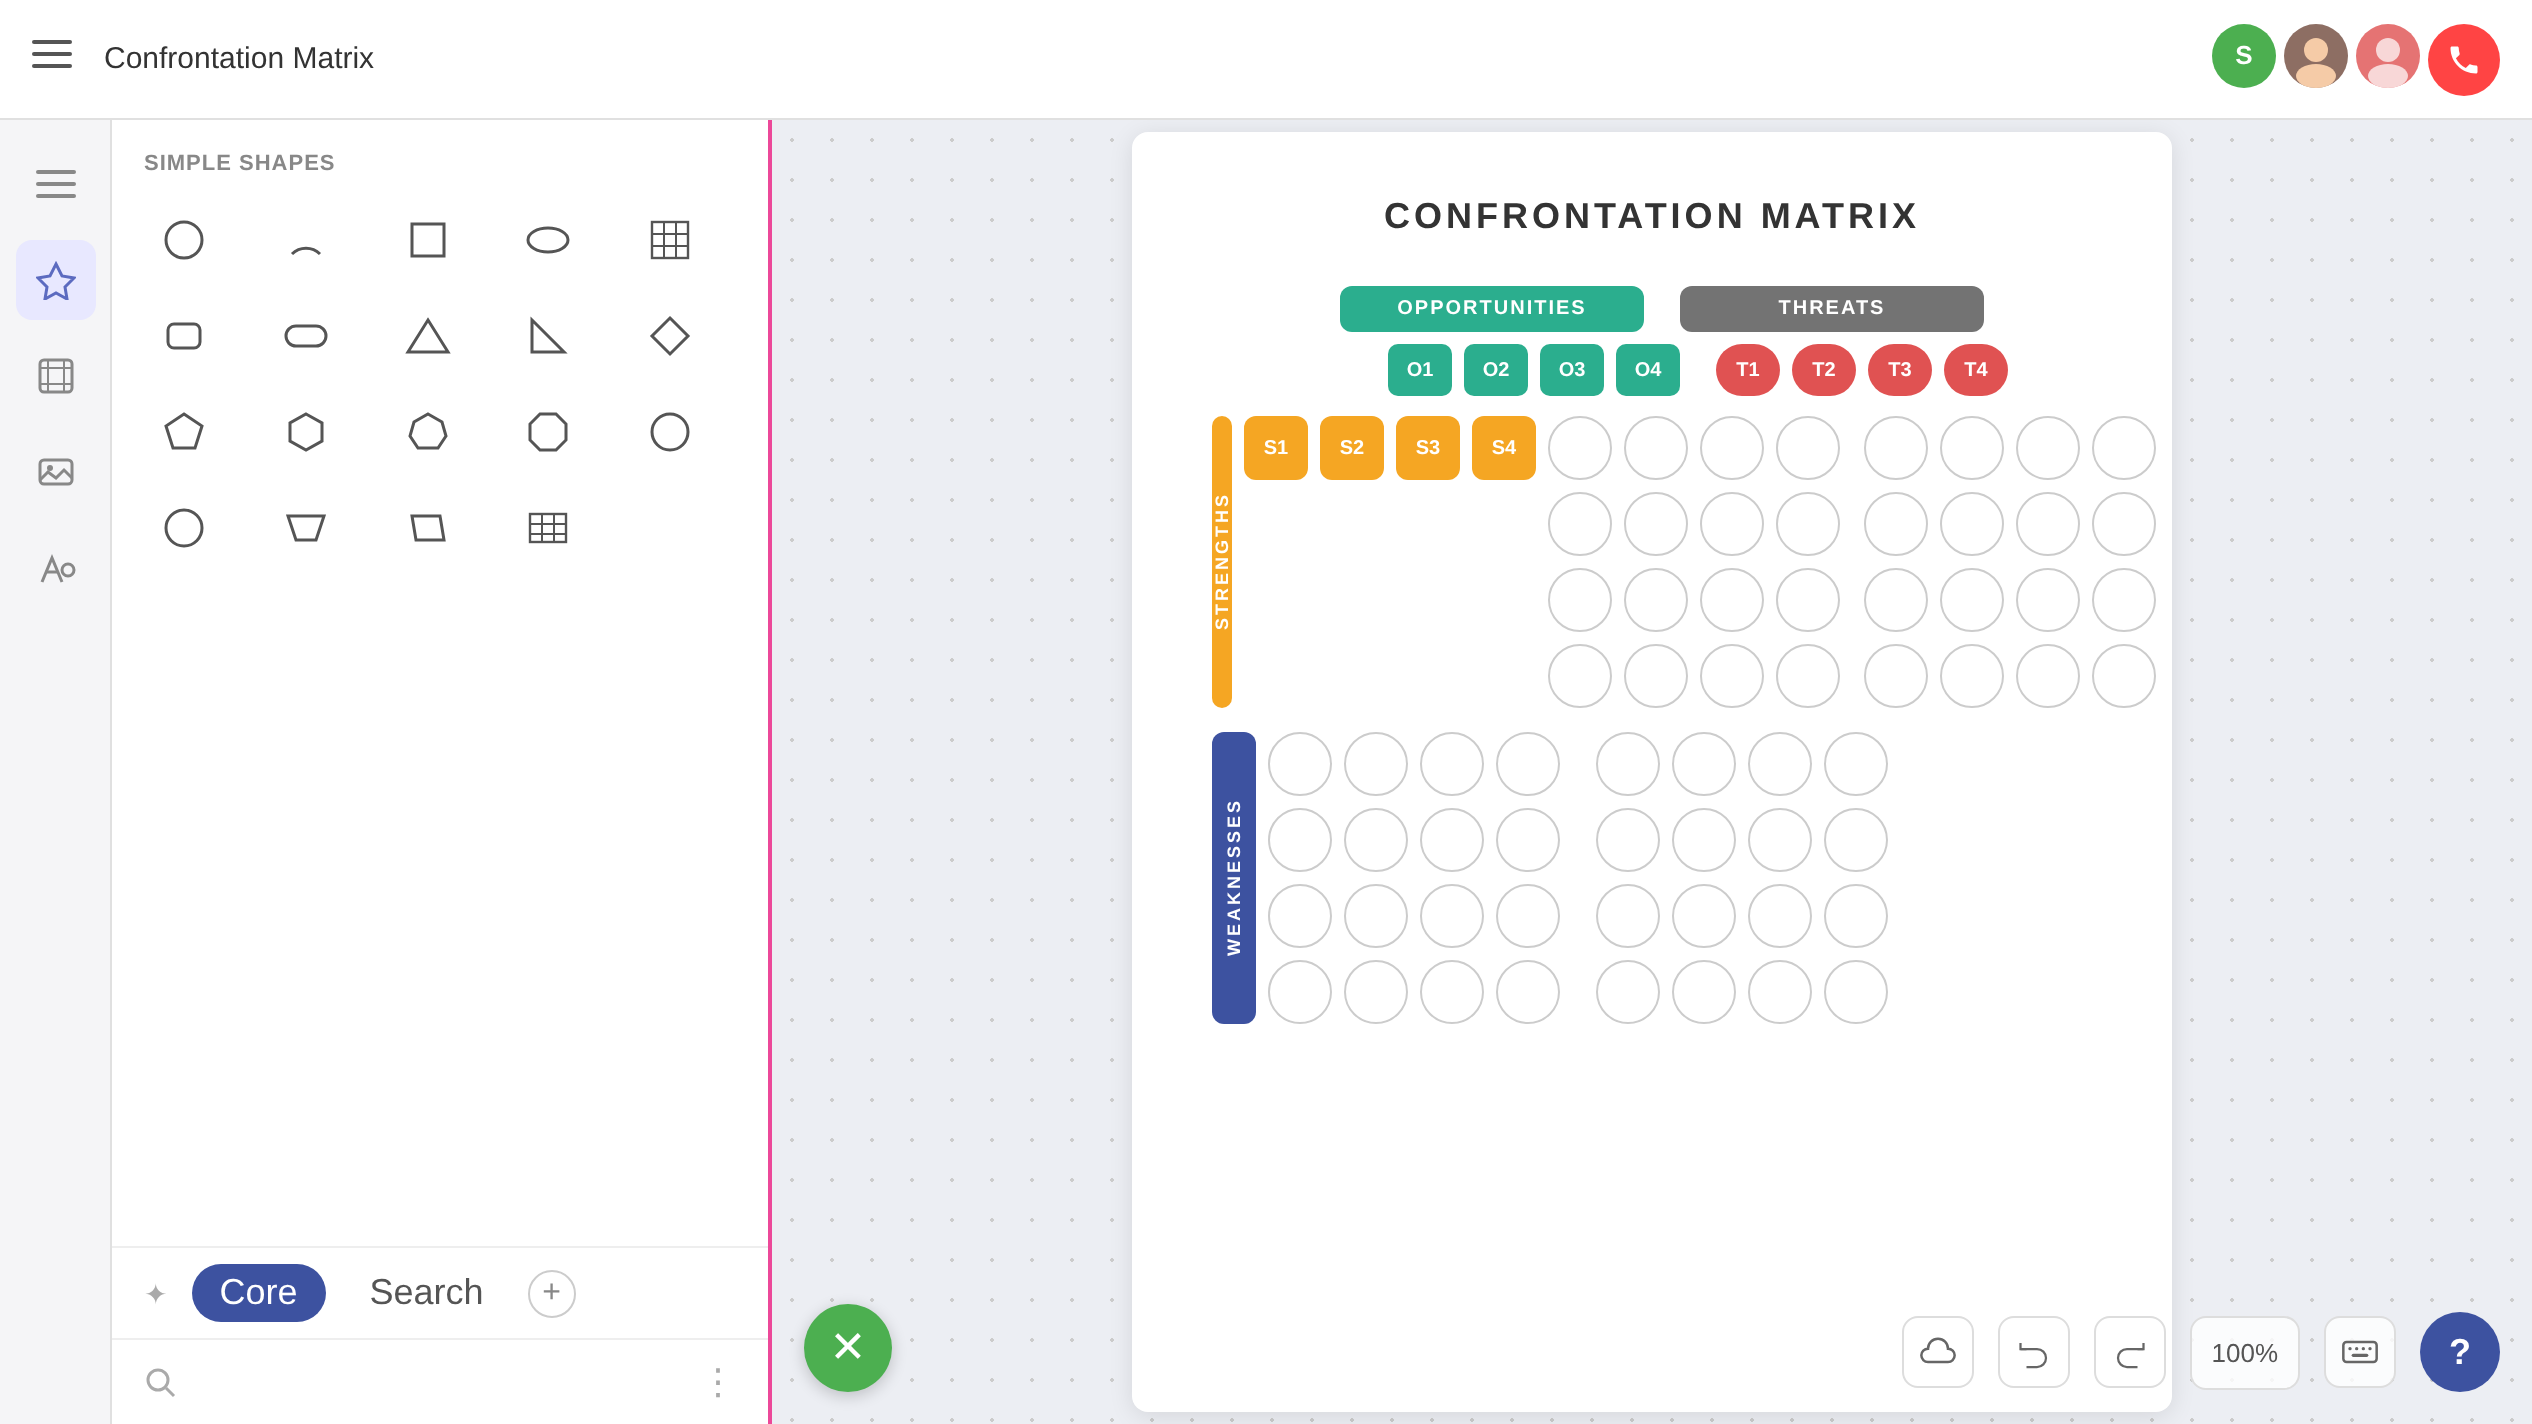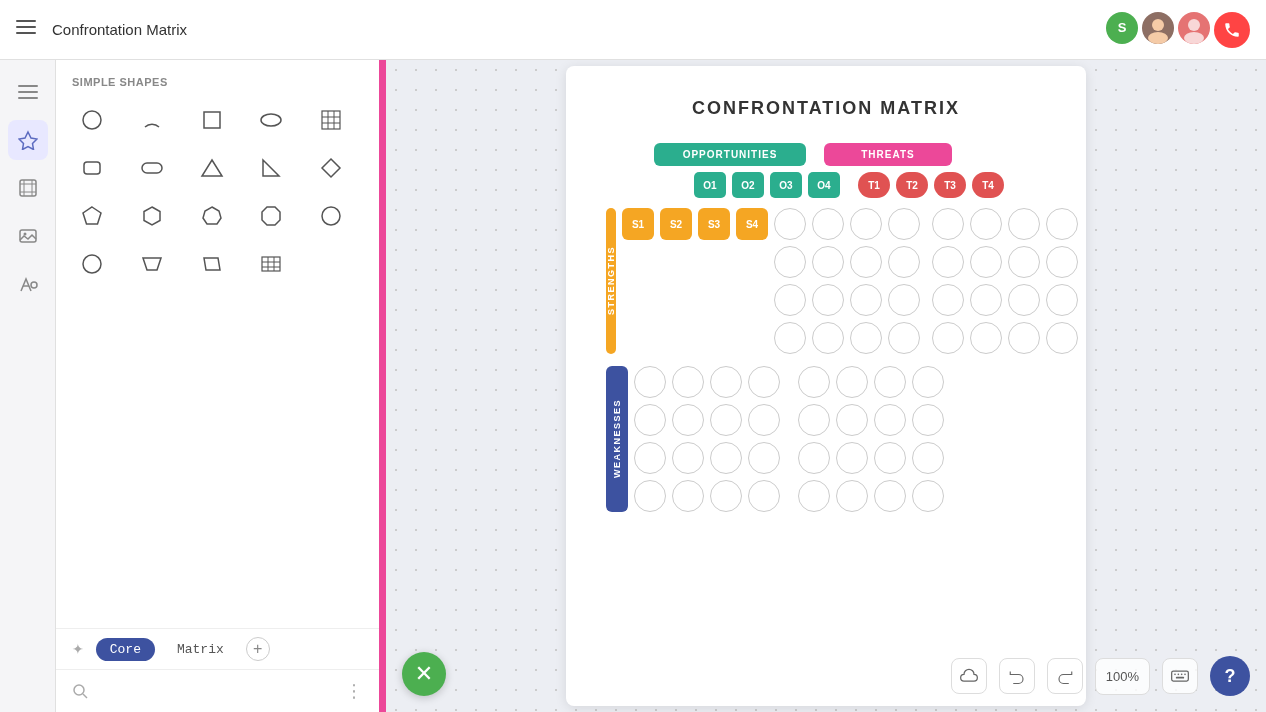--- a/index.html
+++ b/index.html
@@ -46,21 +46,21 @@
       cursor: pointer;
       color: #666;
       font-size: 16px;
     }
     .toolbar-btn.active { background: #e8e8ff; color: #5C6BC0; }
 
     
     .shapes-panel {
       width: 330px;
       background: #fff;
-      border-right: 7px solid #ec4899;
+      border-right: 2px solid #ec4899;
       display: flex;
       flex-direction: column;
       overflow: hidden;
       flex-shrink: 0;
     }
     .shapes-top { flex: 1; padding: 16px; }
     .shapes-label { font-size: 11px; font-weight: 600; color: #888; letter-spacing: 0.5px; margin-bottom: 12px; }
     .shapes-grid {
       display: grid;
       grid-template-columns: repeat(5, 1fr);
@@ -80,26 +80,25 @@
       border-top: 1px solid #eee;
       padding: 8px 16px;
       display: flex;
       align-items: center;
       gap: 8px;
     }
     .spark-icon { color: #aaa; font-size: 14px; margin-right: 4px; }
     .tab-btn {
       padding: 4px 14px;
       border-radius: 20px;
-      font-size: 13px;
+      font-size: 18px;
       cursor: pointer;
       border: none;
       background: transparent;
       color: #555;
-      font-family: Liberation Mono, monospace;
     }
     .tab-btn.active { background: #3D52A0; color: #fff; }
     .add-tab { width: 24px; height: 24px; border-radius: 50%; border: 1px solid #ccc; display: flex; align-items: center; justify-content: center; cursor: pointer; font-size: 16px; color: #888; }
 
     
     .search-bar {
       padding: 10px 16px;
       border-top: 1px solid #eee;
       display: flex;
       align-items: center;
@@ -158,21 +157,21 @@
       font-size: 10px;
       font-weight: 700;
       letter-spacing: 1px;
       color: #fff;
       text-align: center;
       display: flex;
       align-items: center;
       justify-content: center;
     }
     .opp-label { background: #2BAE8E; width: 152px; }
-    .thr-label { background: #ec4899; width: 128px; }
+    .thr-label { background: #737373; width: 152px; }
     .sub-badge {
       width: 32px; height: 26px;
       border-radius: 5px;
       display: flex; align-items: center; justify-content: center;
       font-size: 10px; font-weight: 700; color: #fff;
     }
     .opp-badge { background: #2BAE8E; }
     .thr-badge { background: #E05252; border-radius: 13px; }
     .row-badge {
       width: 32px; height: 32px;
@@ -417,41 +416,41 @@
               <line x1="9" y1="5" x2="9" y2="19" stroke="#555" stroke-width="1"></line>
               <line x1="15" y1="5" x2="15" y2="19" stroke="#555" stroke-width="1"></line>
             </svg>
           </div>
       </div>
     </div>
 
     <div class="shape-tabs">
       <span class="spark-icon">✦</span>
       <button class="tab-btn active">Core</button>
-      <button class="tab-btn">Matrix</button>
+      <button class="tab-btn">Search</button>
       <div class="add-tab">+</div>
     </div>
 
     <div class="search-bar">
       <div class="search-input-wrap">
         <svg width="16" height="16" viewBox="0 0 16 16">
             <circle cx="7" cy="7" r="5" fill="none" stroke="#aaa" stroke-width="1.5"></circle>
             <line x1="11" y1="11" x2="15" y2="15" stroke="#aaa" stroke-width="1.5"></line>
           </svg>
       </div>
       <div class="more-icon">⋮</div>
     </div>
   </div>
 
   <div class="canvas-area">
 
     <div class="diagram-card">
       <div class="diagram-title">CONFRONTATION MATRIX</div>
 
-      <div style="display:flex; margin-left:48px; margin-bottom:6px; gap:6px;">
+      <div style="display:flex; margin-left:64px; margin-bottom:6px; gap:6px;">
         <div class="group-label-btn opp-label">OPPORTUNITIES</div>
         <div style="width:6px;"></div>
         <div class="group-label-btn thr-label">THREATS</div>
       </div>
 
       <div style="display:flex; margin-left:72px; gap:6px; margin-bottom:10px; align-items:center;padding-left:16px;">
         <div class="sub-badge opp-badge">O1</div>
         <div class="sub-badge opp-badge">O2</div>
         <div class="sub-badge opp-badge">O3</div>
         <div class="sub-badge opp-badge">O4</div>

